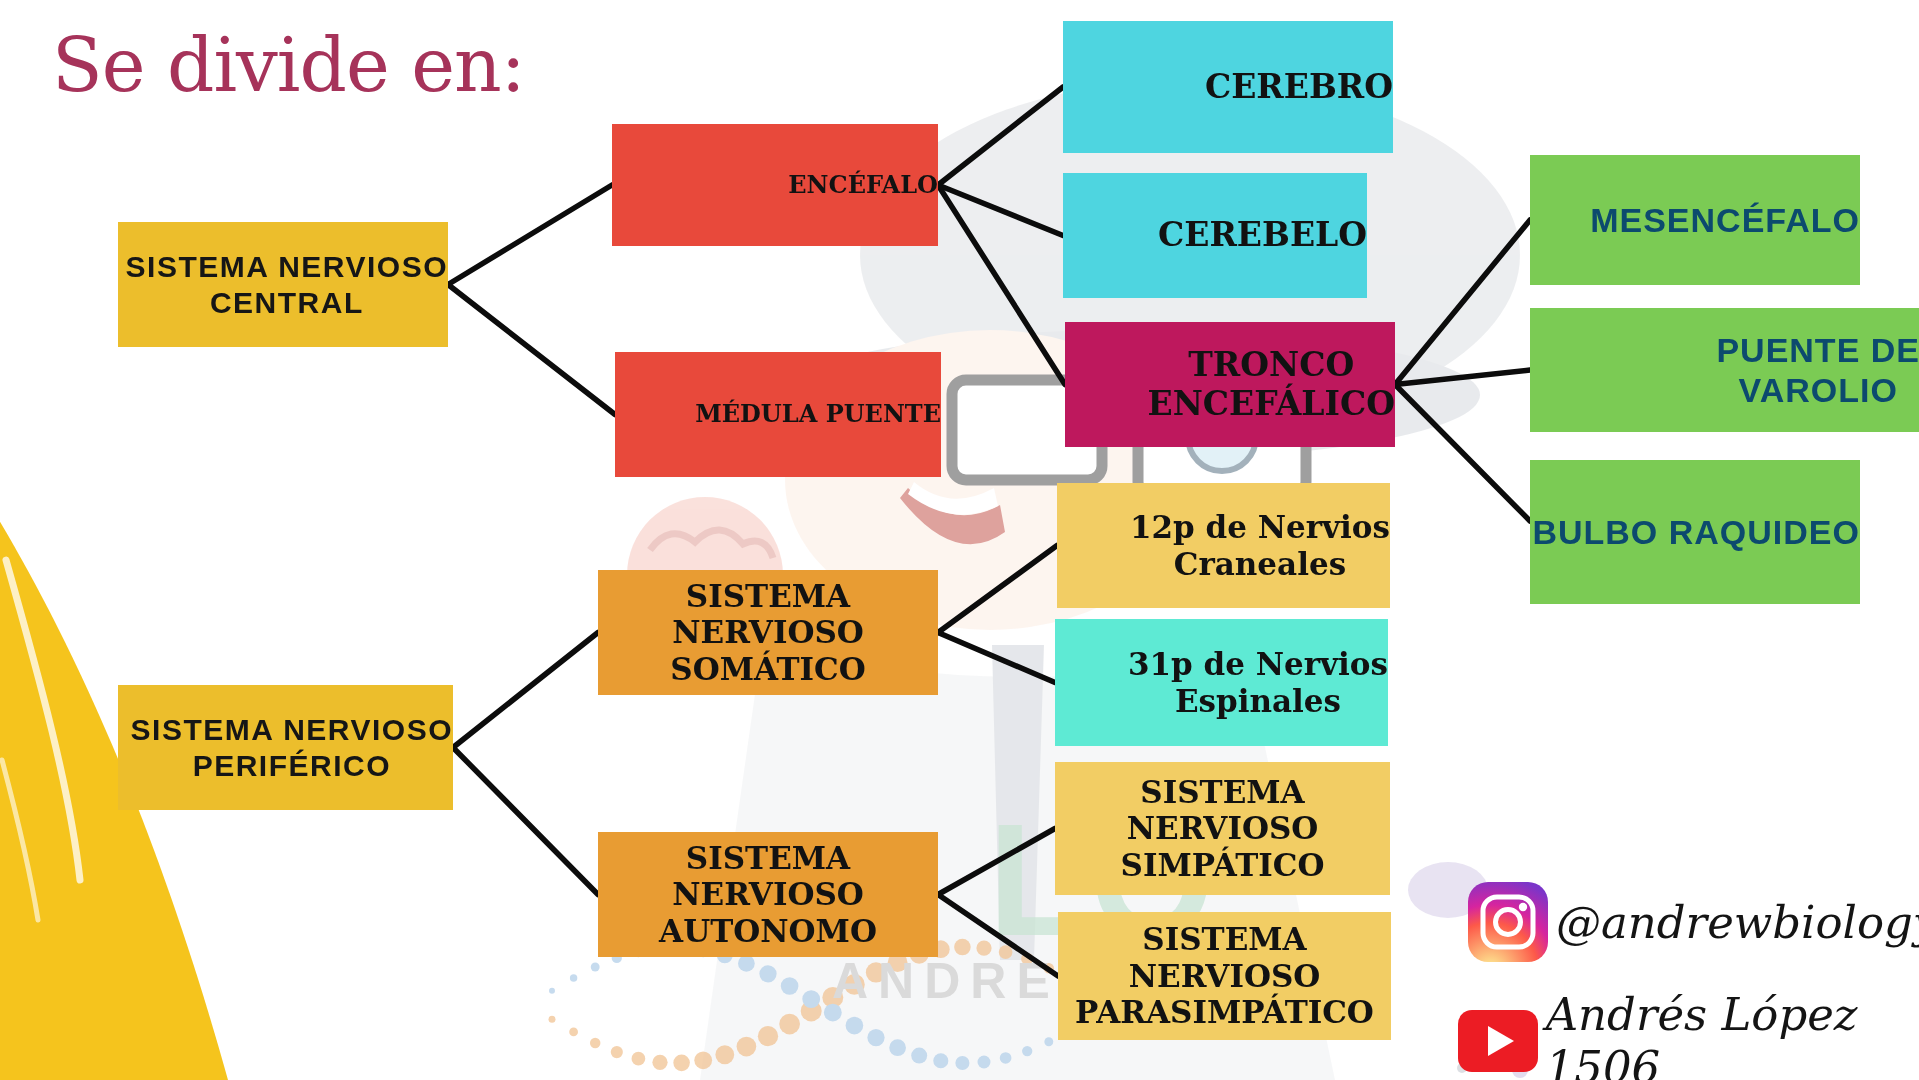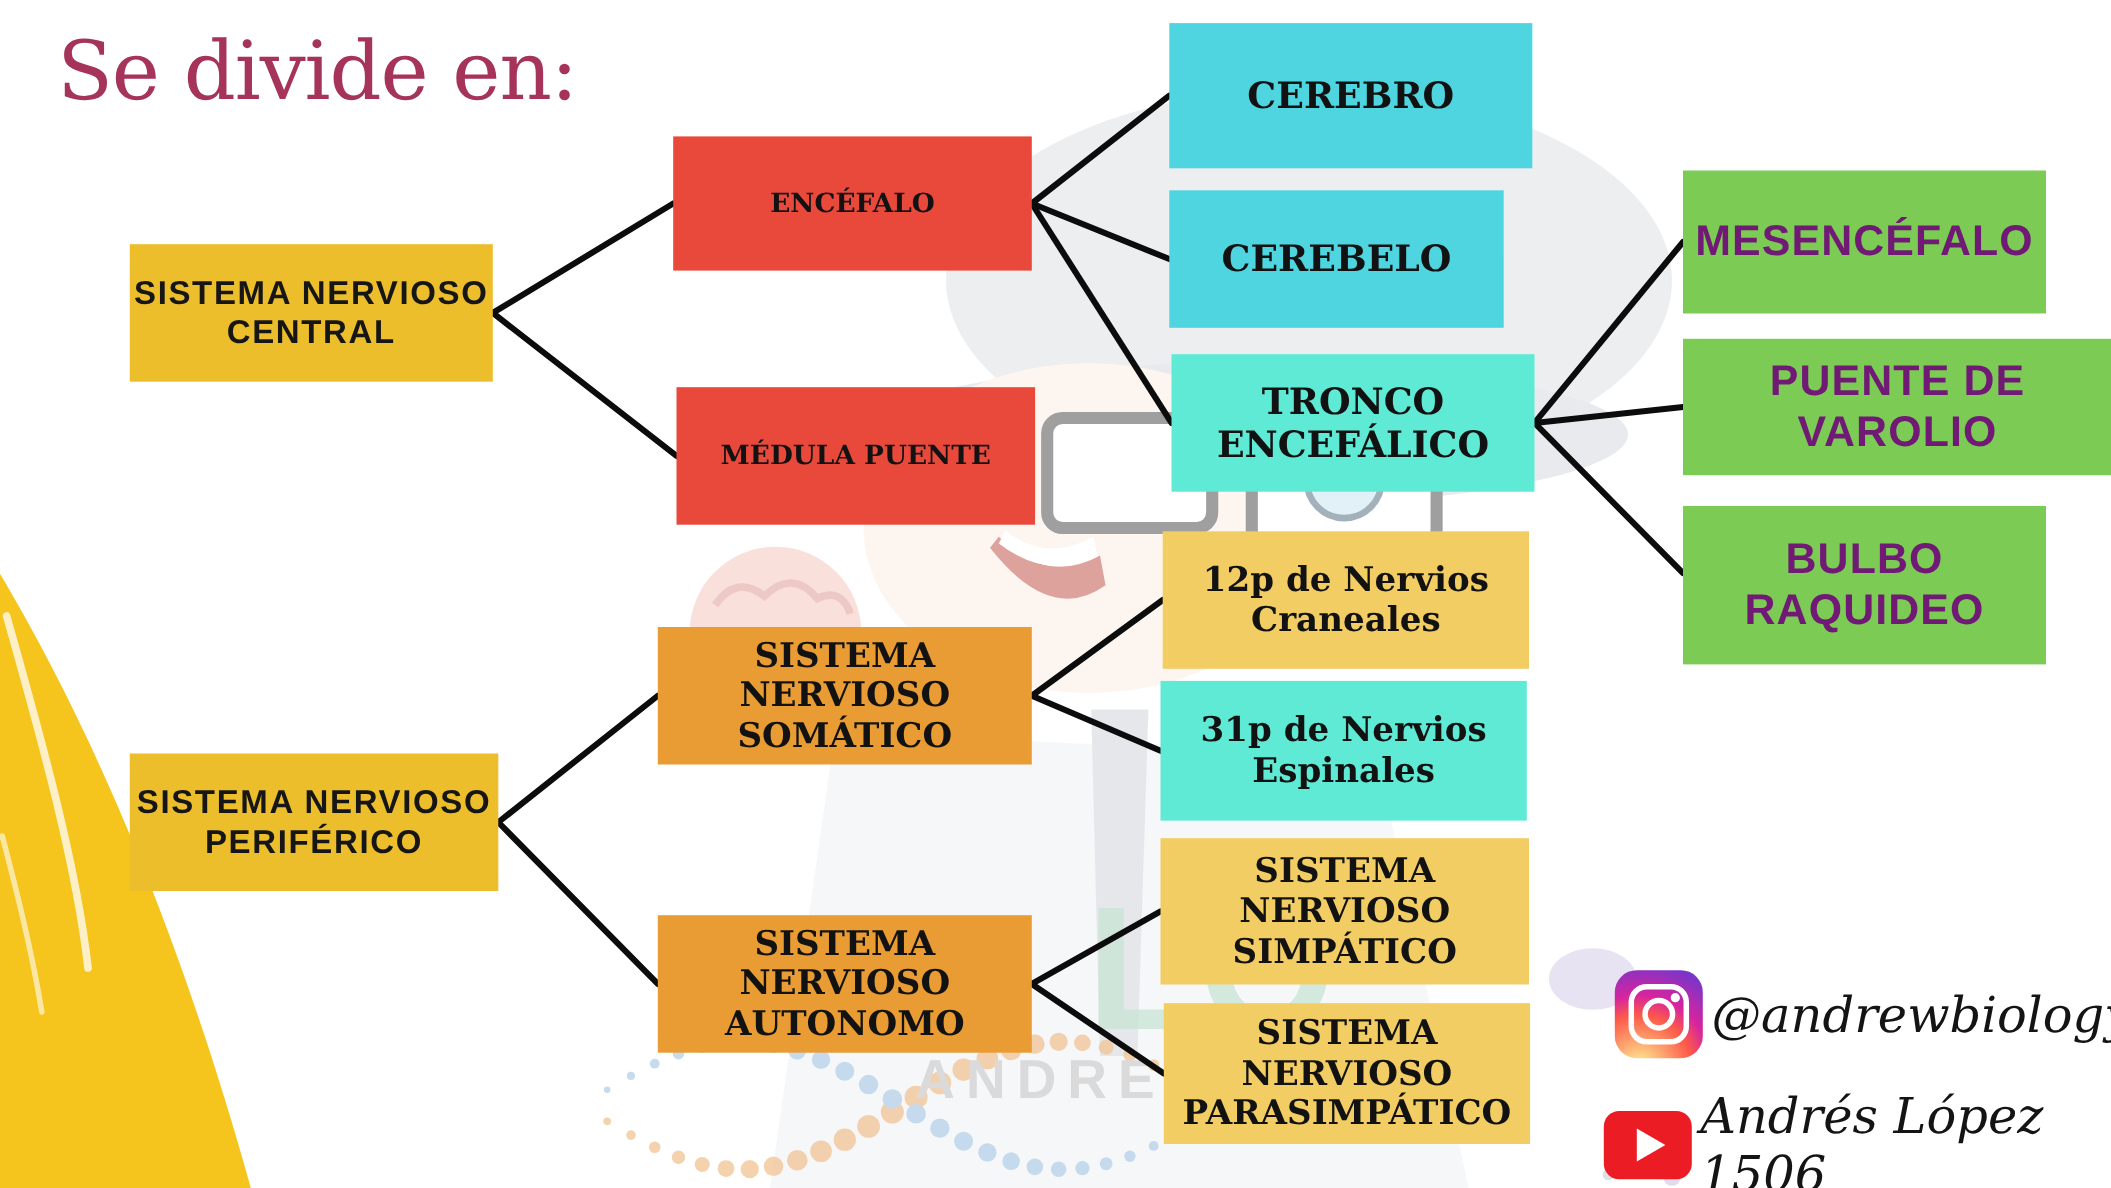--- a/index.html
+++ b/index.html
@@ -11,29 +11,29 @@
   #bg-svg{position:absolute;left:0;top:0;z-index:0;}
   .wm-text{position:absolute;z-index:0;color:#d9d9d9;font-weight:bold;
            font-family:"Liberation Sans",sans-serif;}
   #wm-brand{left:832px;top:952px;font-size:50px;letter-spacing:10px;color:#dadada;}
   #wm-logo{left:988px;top:788px;font-size:160px;letter-spacing:4px;color:#c9e5d4;opacity:.75;}
 
   
   #edges{position:absolute;left:0;top:0;z-index:1;}
 
   
-  .node{position:absolute;z-index:2;display:flex;align-items:center;justify-content:center;
+  .node{position:absolute;z-index:2;display:flex;align-items:center;justify-content:flex-end;
         text-align:center;color:#121212;line-height:1.18;}
   .node .lbl{white-space:pre-line;}
   .gold       {background:#ECBE2C;font-family:"Liberation Sans",sans-serif;font-weight:bold;
                font-size:30px;letter-spacing:1.5px;color:#161616;}
   .red        {background:#E8493B;font-family:"DejaVu Serif",serif;font-weight:bold;font-size:24px;}
   .cyan       {background:#4ED5E0;font-family:"DejaVu Serif",serif;font-weight:bold;font-size:33px;}
   .green      {background:#7BCB54;font-family:"Liberation Sans",sans-serif;font-weight:bold;
-               font-size:39px;letter-spacing:1px;color:#701a75;}
+               font-size:34px;letter-spacing:1px;color:#0c4a6e;}
   .orange     {background:#E89C33;font-family:"DejaVu Serif",serif;font-weight:bold;font-size:31px;}
   .lightyellow{background:#F2CD64;font-family:"DejaVu Serif",serif;font-weight:bold;font-size:31px;}
 
   
   #page-title{position:absolute;left:52px;top:22px;z-index:2;
               font-family:"DejaVu Serif",serif;font-weight:normal;font-size:74px;
               color:#A6335A;letter-spacing:-1px;}
 
   
   .social-row{position:absolute;z-index:3;display:flex;align-items:center;gap:8px;}
@@ -172,21 +172,21 @@
       </div>
       <div class="node red" style="left: 615px; top: 352px; width: 326px; height: 125px; background: rgb(232, 73, 59);">
         <div class="lbl">MÉDULA PUENTE</div>
       </div>
       <div class="node cyan" style="left: 1063px; top: 21px; width: 330px; height: 132px; background: rgb(78, 213, 224);">
         <div class="lbl">CEREBRO</div>
       </div>
       <div class="node cyan" style="left: 1063px; top: 173px; width: 304px; height: 125px; background: rgb(78, 213, 224);">
         <div class="lbl">CEREBELO</div>
       </div>
-      <div class="node cyan" style="left: 1065px; top: 322px; width: 330px; height: 125px; background: #5eead4;">
+      <div class="node cyan" style="left: 1065px; top: 322px; width: 330px; height: 125px; background: #be185d;">
         <div class="lbl">TRONCO
 ENCEFÁLICO</div>
       </div>
       <div class="node green" style="left: 1530px; top: 155px; width: 330px; height: 130px; background: rgb(123, 203, 84);">
         <div class="lbl">MESENCÉFALO</div>
       </div>
       <div class="node green" style="left: 1530px; top: 308px; width: 390px; height: 124px; background: rgb(123, 203, 84);">
         <div class="lbl">PUENTE DE
 VAROLIO</div>
       </div>

